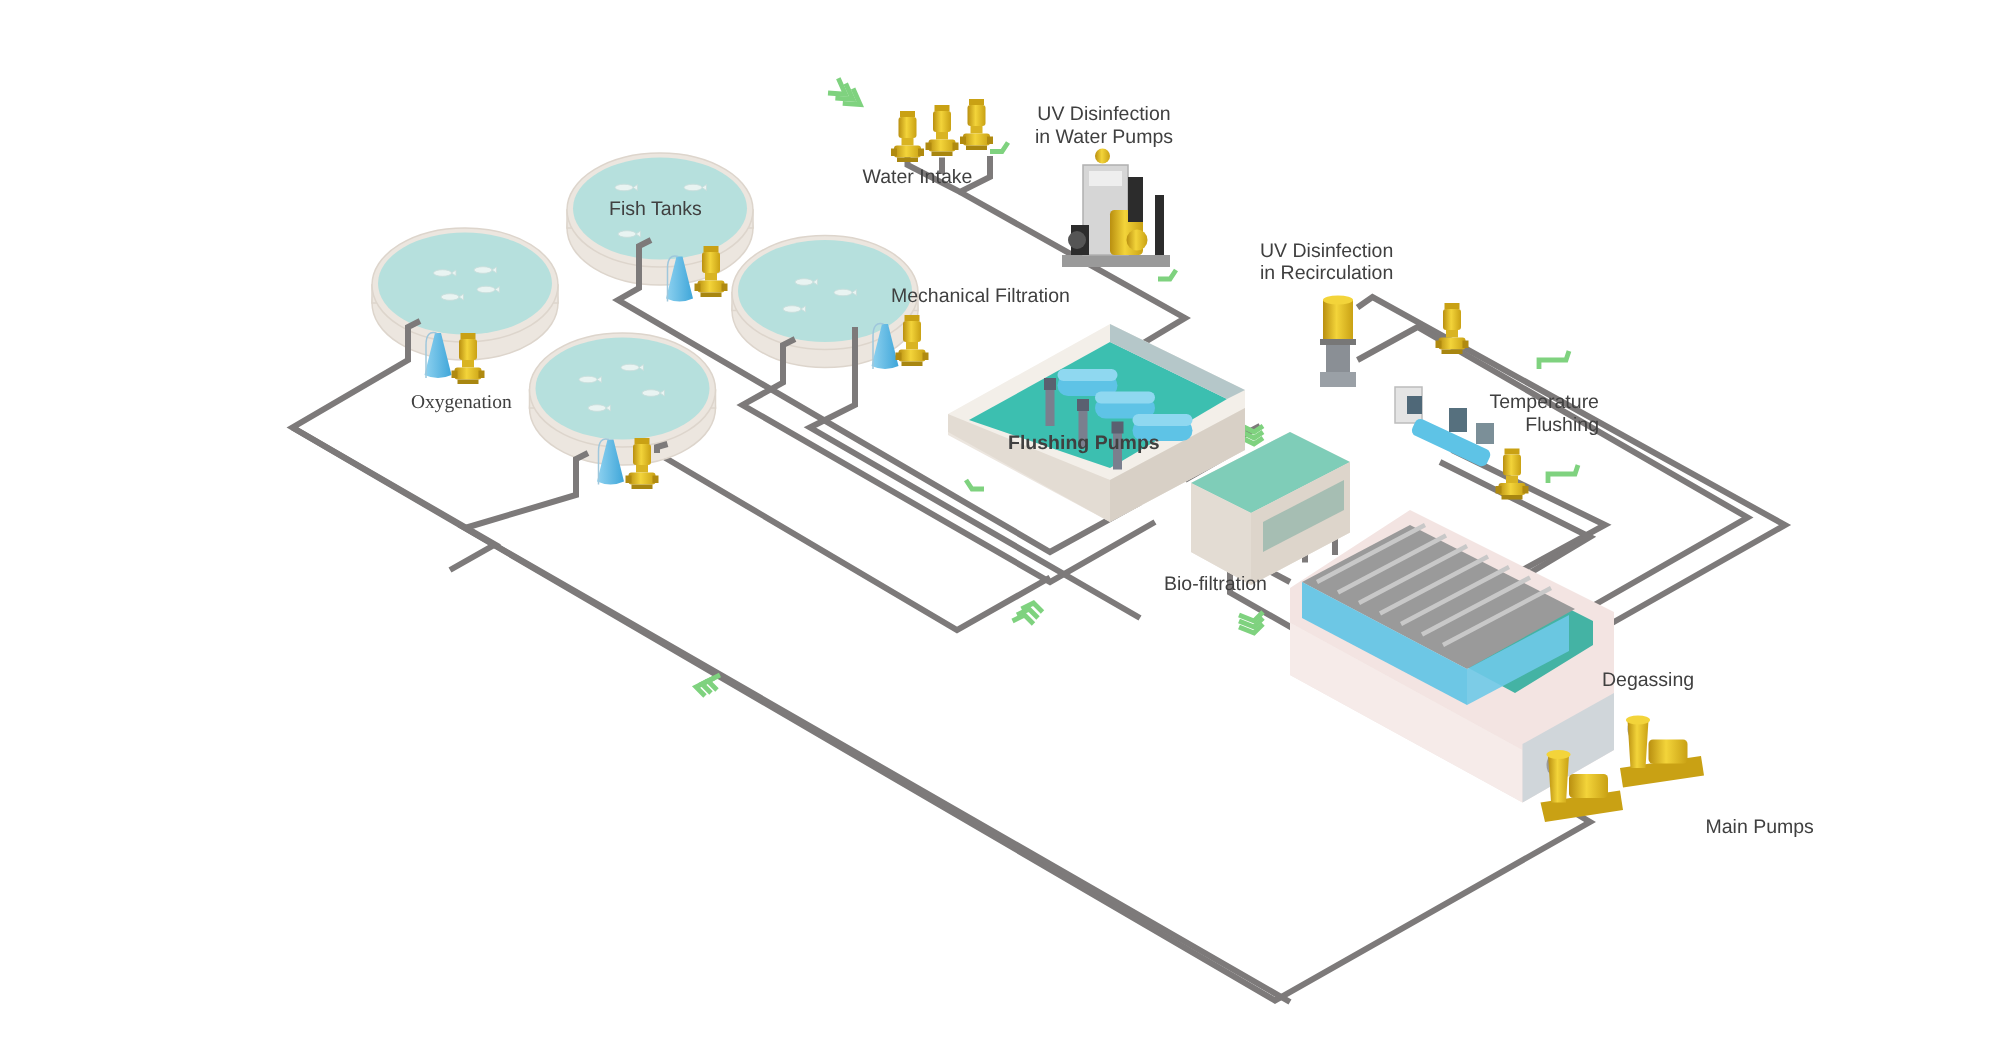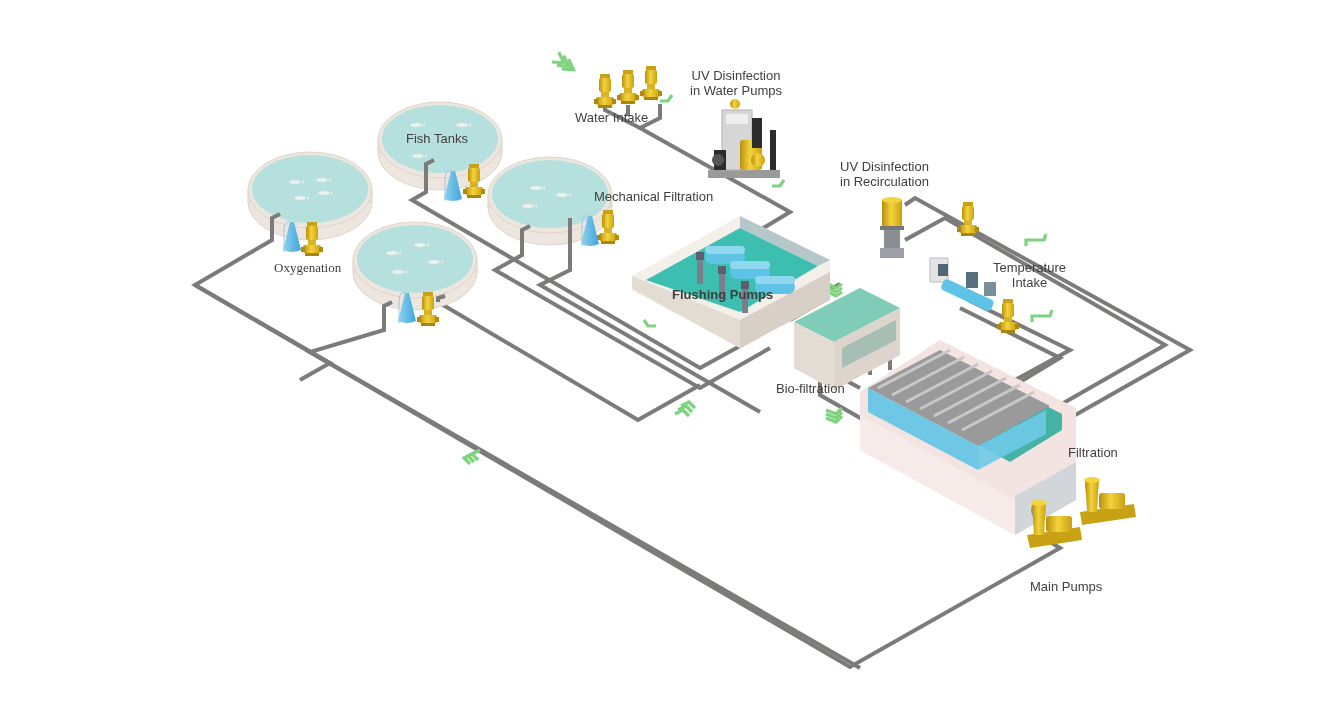--- a/index.html
+++ b/index.html
@@ -313,22 +313,22 @@
 <div class="label" style="left:575px;top:110px;">Water Intake</div>
 <div class="label" style="left:690px;top:68px;">
   <div>UV Disinfection</div>
   <div>in Water Pumps</div>
 </div>
 <div class="label" style="left:594px;top:189px;">Mechanical Filtration</div>
 <div class="label" style="left:840px;top:159px;text-align:left;">
   <div>UV Disinfection</div>
   <div>in Recirculation</div>
 </div>
-<div class="label" style="left:993px;top:260px;text-align:center;">
+<div class="label" style="left:993px;top:260px;text-align:right;">
   <div>Temperature</div>
-  <div>Intake</div>
+  <div>Flushing</div>
 </div>
 <div class="label" style="left:406px;top:131px;">Fish Tanks</div>
 <div class="label" style="left:274px;top:260px;font-family:Liberation Serif, serif;">Oxygenation</div>
 <div class="label" style="left:672px;top:287px;font-weight:bold;">Flushing Pumps</div>
 <div class="label" style="left:776px;top:381px;">Bio-filtration</div>
-<div class="label" style="left:1068px;top:445px;">Filtration</div>
-<div class="label" style="left:1030px;top:543px;margin-top:36px;">Main Pumps</div>
+<div class="label" style="left:1068px;top:445px;">Degassing</div>
+<div class="label" style="left:1137px;top:543px;">Main Pumps</div>
 
 </body></html>

